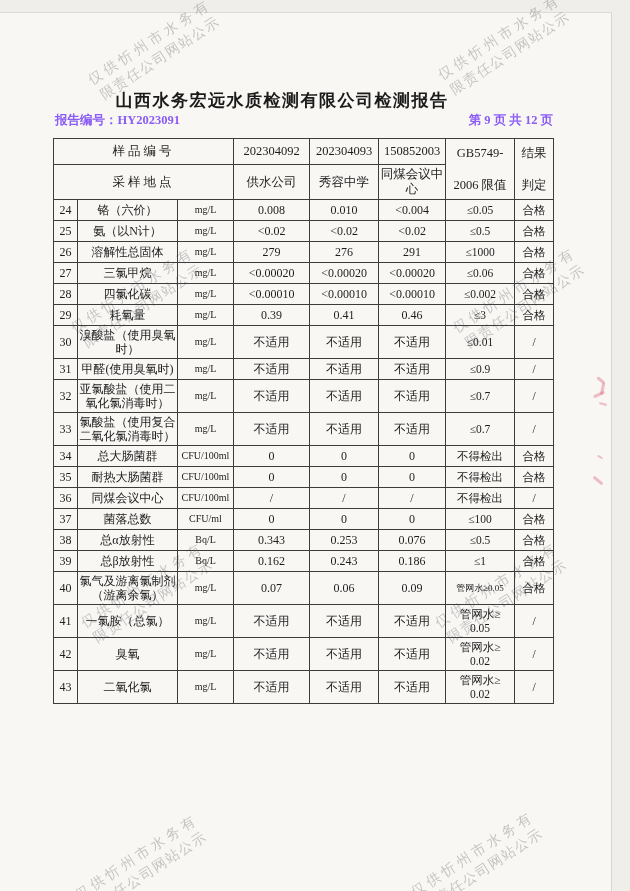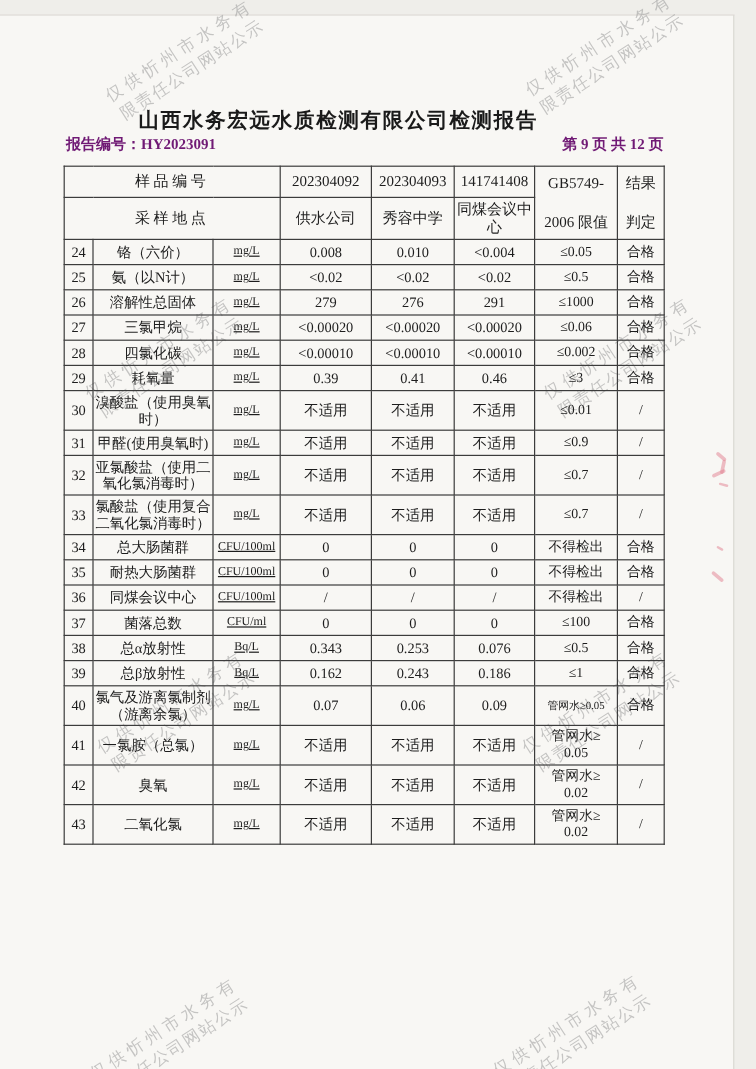--- a/index.html
+++ b/index.html
@@ -34,40 +34,40 @@
   .wm7{left:52px;top:833px;}  .wm8{left:388px;top:830px;}
   
   .title{
     position:absolute;left:0;width:564px;top:76px;text-align:center;
     font-family:"Liberation Sans","DejaVu Sans",sans-serif;
     font-weight:700;font-size:17px;letter-spacing:1.5px;color:#1a1a1a;
   }
   .meta{
     position:absolute;left:55px;top:99px;width:498px;
     display:flex;justify-content:space-between;
-    font-size:12.5px;font-weight:600;color:#701a75;
+    font-size:12.5px;font-weight:600;color:#8b5cf6;
   }
   
   table.report{
     position:absolute;left:53px;top:125px;width:500px;
     border-collapse:collapse;table-layout:fixed;
     font-size:12px;color:#1d1d1d;padding-left:16px;
   }
   table.report td{
     border:1px solid var(--border);text-align:center;vertical-align:middle;
     padding:2px 1px;line-height:15px;
   }
   .hrow td{height:26px;font-size:12.5px;}
   .hl{letter-spacing:3px;}
   .two-line span{display:block;line-height:15px;}
   .two-line .t1{margin-bottom:17px;}
   tbody.rows td{height:21px;line-height:14px;}
   td.c-no{font-size:12px;}
   td.c-name{text-align:left;padding-left:5px;font-size:12px;}
-  td.c-unit{font-size:10px;white-space:nowrap;text-decoration:underline;}
+  td.c-unit{font-size:10px;white-space:nowrap;}
   td.c-val{font-size:12px;}
   td.c-limit{font-size:11.5px;white-space:pre-line;}
   td.c-limit.tight{font-size:9px;white-space:nowrap;letter-spacing:0;}
   td.c-result{font-size:11.5px;margin-top:33px;}
   
   .rm{position:absolute;background:var(--red);opacity:.5;border-radius:2px;}
   .rm1{left:596px;top:366px;width:10px;height:3px;transform:rotate(40deg);}
   .rm2{left:593px;top:380px;width:12px;height:3px;transform:rotate(-25deg);}
   .rm3{left:599px;top:390px;width:8px;height:2px;transform:rotate(15deg);}
   .rm4{left:601px;top:370px;width:3px;height:12px;transform:rotate(12deg);}
@@ -128,21 +128,21 @@
         <col style="width:69px">
         <col style="width:67px">
       <col style="width:69px">
         <col style="width:39px">
     </colgroup>
     <tbody>
       <tr class="hrow">
         <td colspan="3" class="hl">样品编号</td>
         <td>202304092</td>
         <td>202304093</td>
-        <td>141741408</td>
+        <td>150852003</td>
         <td rowspan="2" class="two-line">
           <span class="t1">GB5749-</span>
           <span>2006 限值</span>
         </td>
         <td rowspan="2" class="two-line">
           <span class="t1">结果</span>
           <span>判定</span>
         </td>
       </tr>
       <tr class="hrow">

